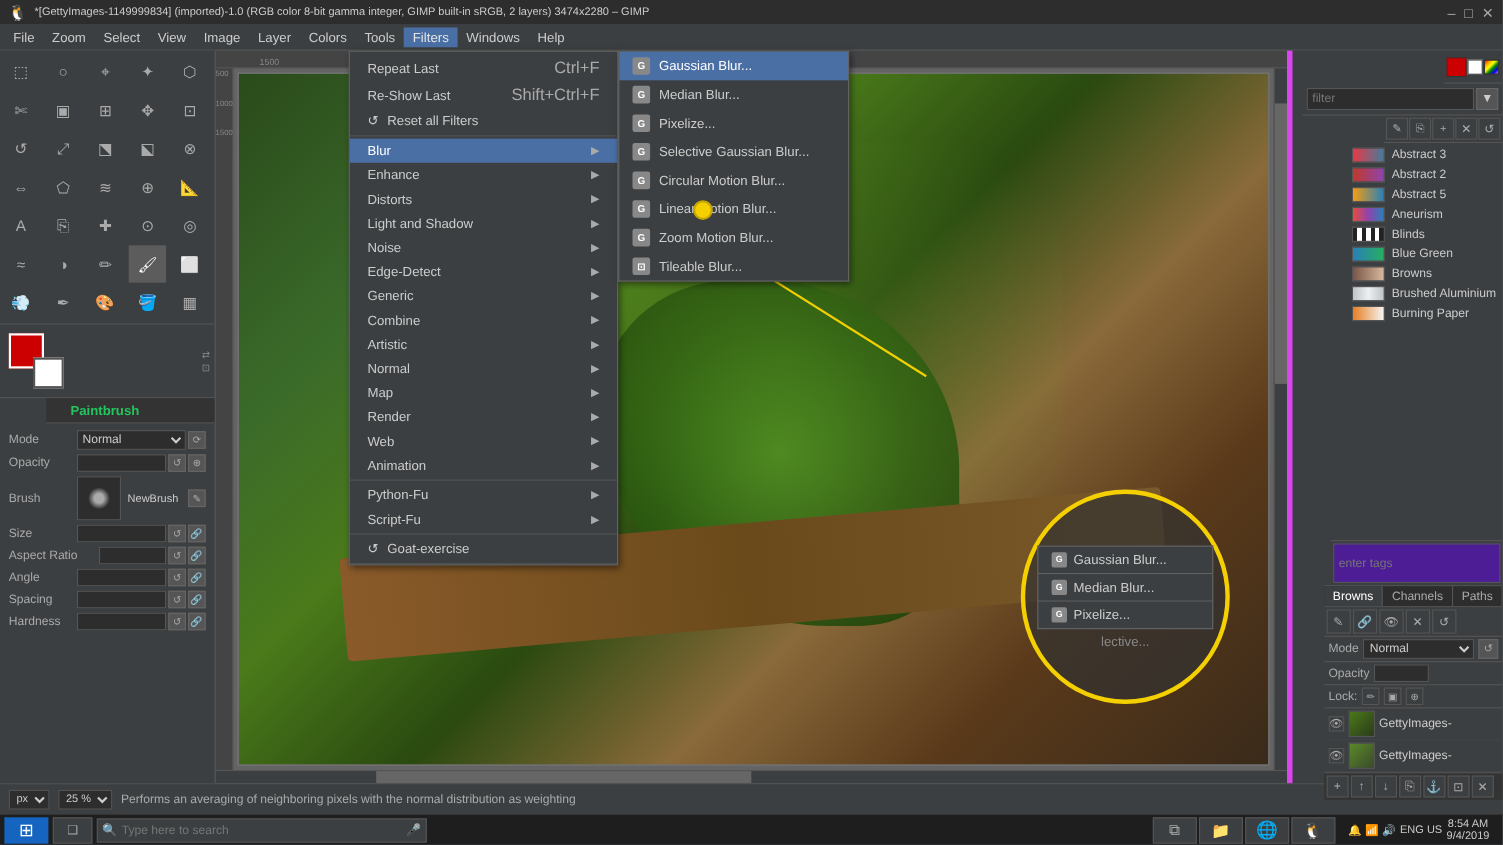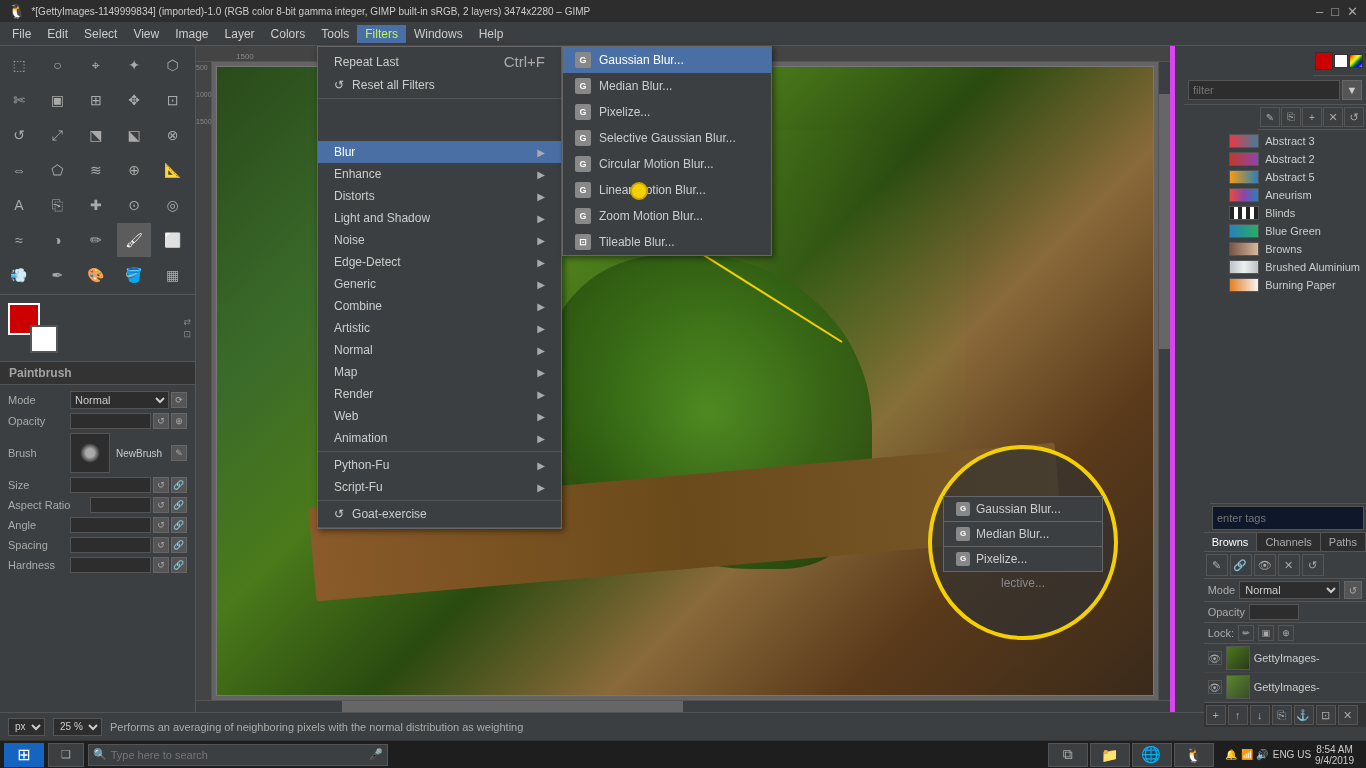--- a/index.html
+++ b/index.html
@@ -27,21 +27,21 @@
       align-items: center;
       padding: 0 4px;
       border-bottom: 1px solid #555;
     }
     .menu-item {
       padding: 2px 8px;
       cursor: pointer;
       color: #ccc;
       font-size: 12px;
     }
-    .menu-item:hover, .menu-item.active { background: #5c6bc0; color: #bef264; }
+    .menu-item:hover, .menu-item.active { background: #5c6bc0; color: #e5e5e5; }
     .menu-item.active { background: #4a6fa5; }
 
     
     #main {
       display: flex;
       height: calc(768px - 22px - 24px - 28px - 28px);
     }
 
     
     #left-toolbar {
@@ -326,21 +326,21 @@
     .dropdown-item {
       display: flex;
       align-items: center;
       padding: 4px 16px;
       cursor: pointer;
       color: #ccc;
       font-size: 12px;
       justify-content: space-between;
       gap: 20px;
     }
-    .dropdown-item.active { background: #4a6fa5; color: #fff; margin-top: 40px; }
+    .dropdown-item.active { background: #4a6fa5; color: #fff; }
     .dropdown-item .shortcut { color: #aaa; font-size: 15px; }
     .dropdown-item .arrow { font-size: 10px; color: #aaa; }
     .dropdown-item-left { display: flex; align-items: center; gap: 8px; }
 
     
     #blur-submenu {
       position: absolute;
       top: 46px;
       left: 562px;
       width: 210px;
@@ -408,26 +408,27 @@
     .bg-box {
       width: 28px; height: 28px;
       background: #fff;
       border: 2px solid #555;
       position: absolute;
       bottom: 0; right: 0;
     }
 
     
     #tool-title {
-      padding: 4px 9px;
+      padding: 4px 22px;
       font-size: 12px;
       font-weight: bold;
-      color: #a3a3a3;
+      color: #22c55e;
       background: #333;
       border-bottom: 1px solid #555;
+      margin-left: 42px;
     }
     .option-row {
       display: flex;
       align-items: center;
       padding: 2px 4px;
       gap: 2px;
     }
     .opt-label { width: 60px; font-size: 11px; color: #aaa; flex-shrink: 0; }
     .opt-input {
       flex: 1;
@@ -503,21 +504,21 @@
   </div>
   <div class="win-controls">
     <span class="win-btn">–</span>
     <span class="win-btn">□</span>
     <span class="win-btn">✕</span>
   </div>
 </div>
 
 <div id="menubar">
   <div class="menu-item">File</div>
-  <div class="menu-item">Edit</div>
+  <div class="menu-item">Zoom</div>
   <div class="menu-item">Select</div>
   <div class="menu-item">View</div>
   <div class="menu-item">Image</div>
   <div class="menu-item">Layer</div>
   <div class="menu-item">Colors</div>
   <div class="menu-item">Tools</div>
   <div class="menu-item active">Filters</div>
   <div class="menu-item">Windows</div>
   <div class="menu-item">Help</div>
 </div>
@@ -766,21 +767,21 @@
         <div class="gradient-swatch" style="background:linear-gradient(90deg,#bdc3c7,#ecf0f1,#bdc3c7);"></div>
         <span>Brushed Aluminium</span>
       </div>
       <div class="gradient-item">
         <div class="gradient-swatch" style="background:linear-gradient(90deg,#e67e22,#f5f5f5);"></div>
         <span>Burning Paper</span>
       </div>
     </div>
 
     <div style="padding:2px;border-top:1px solid #555;">
-      <input type="text" style="width: 100%; background: #0f172a; border: 1px solid rgb(85, 85, 85); color: rgb(170, 170, 170); font-size: 11px; height: 24px; padding: 0px 4px;" placeholder="enter tags">
+      <input type="text" style="width: 100%; background: #4c1d95; border: 1px solid rgb(85, 85, 85); color: rgb(170, 170, 170); font-size: 11px; height: 36px; padding: 0px 4px;" placeholder="enter tags">
     </div>
 
     <div id="layers-panel">
       <div id="layers-tabs">
         <div class="layer-tab active">Browns</div>
         <div class="layer-tab">Channels</div>
         <div class="layer-tab">Paths</div>
       </div>
 
       <div id="layers-toolbar">
@@ -873,20 +874,24 @@
 </div>
 
 <div id="filters-menu">
 
   <div class="dropdown-section">
     <div class="dropdown-item">
       <span>Repeat Last</span>
       <span class="shortcut">Ctrl+F</span>
     </div>
     <div class="dropdown-item">
+      <span>Re-Show Last</span>
+      <span class="shortcut">Shift+Ctrl+F</span>
+    </div>
+    <div class="dropdown-item">
       <div class="dropdown-item-left">
         <span>↺</span>
         <span>Reset all Filters</span>
       </div>
     </div>
   </div>
 
   <div class="dropdown-section">
     <div class="dropdown-item active">
       <span>Blur</span>

